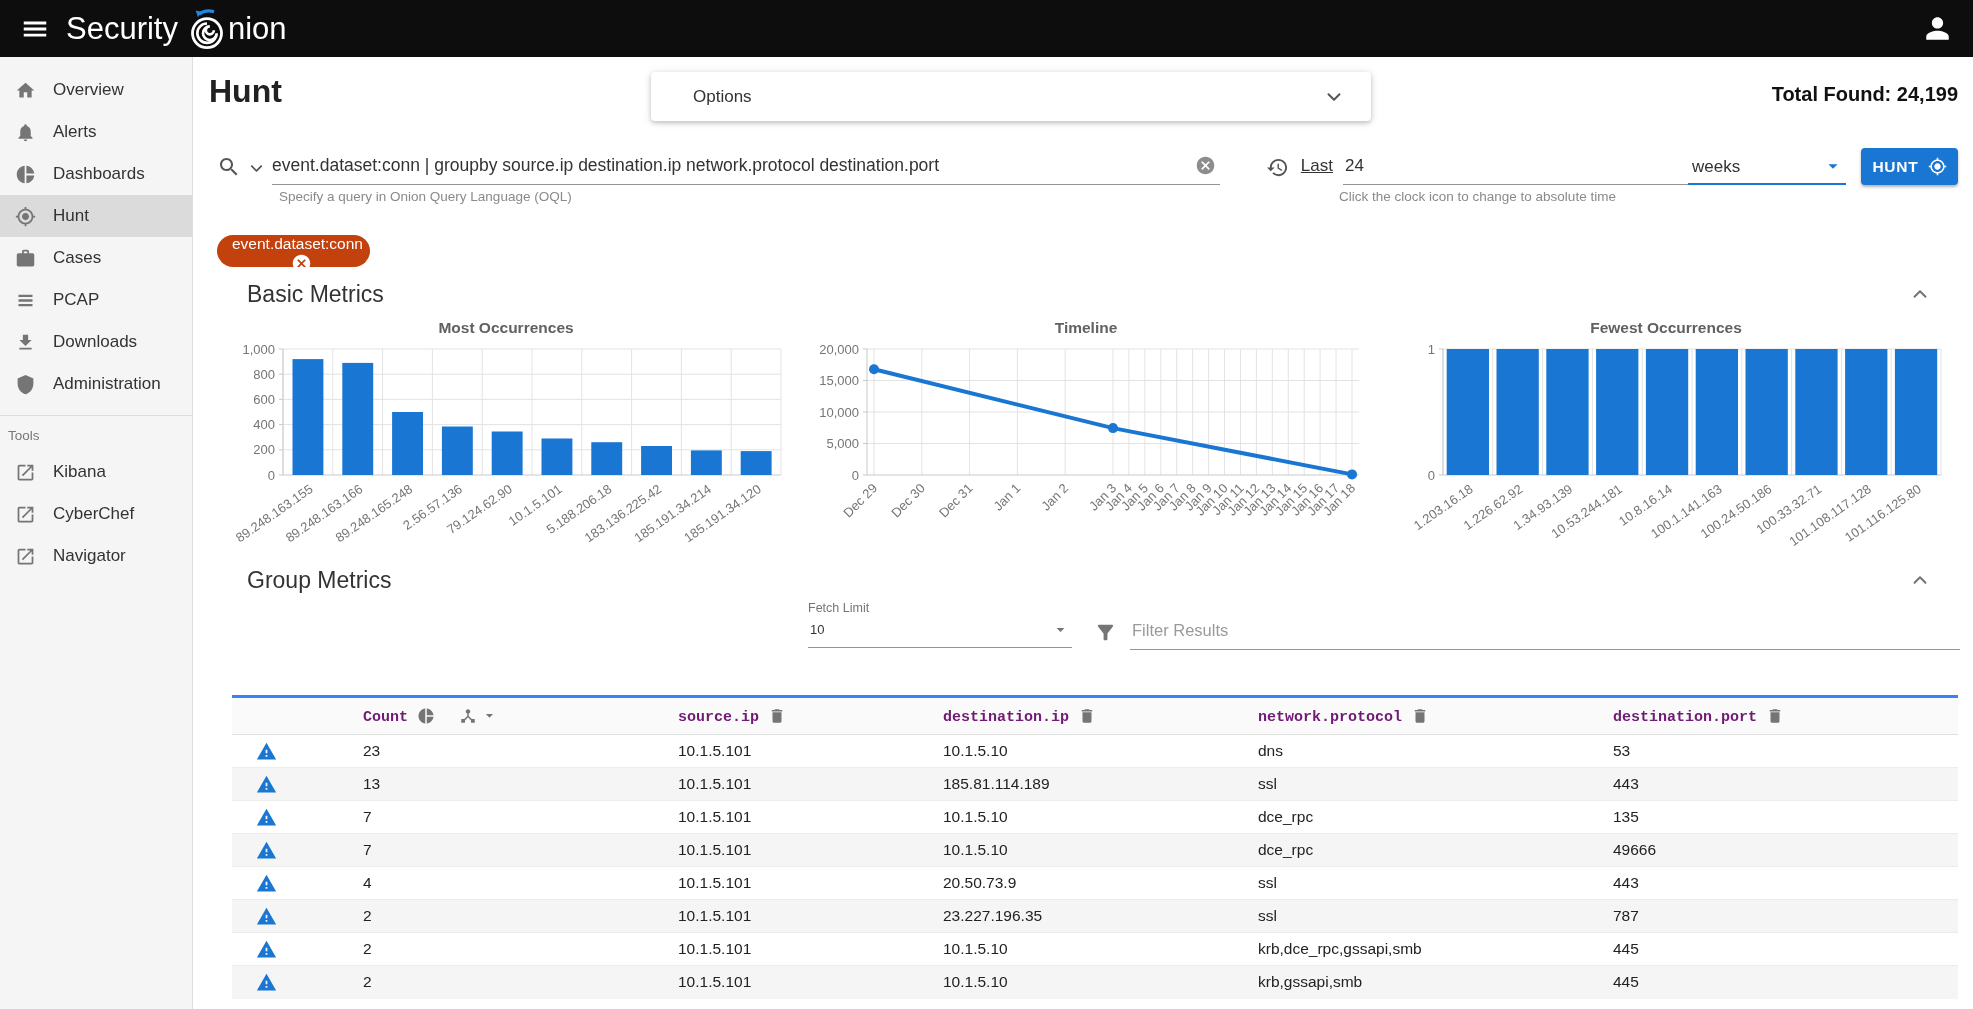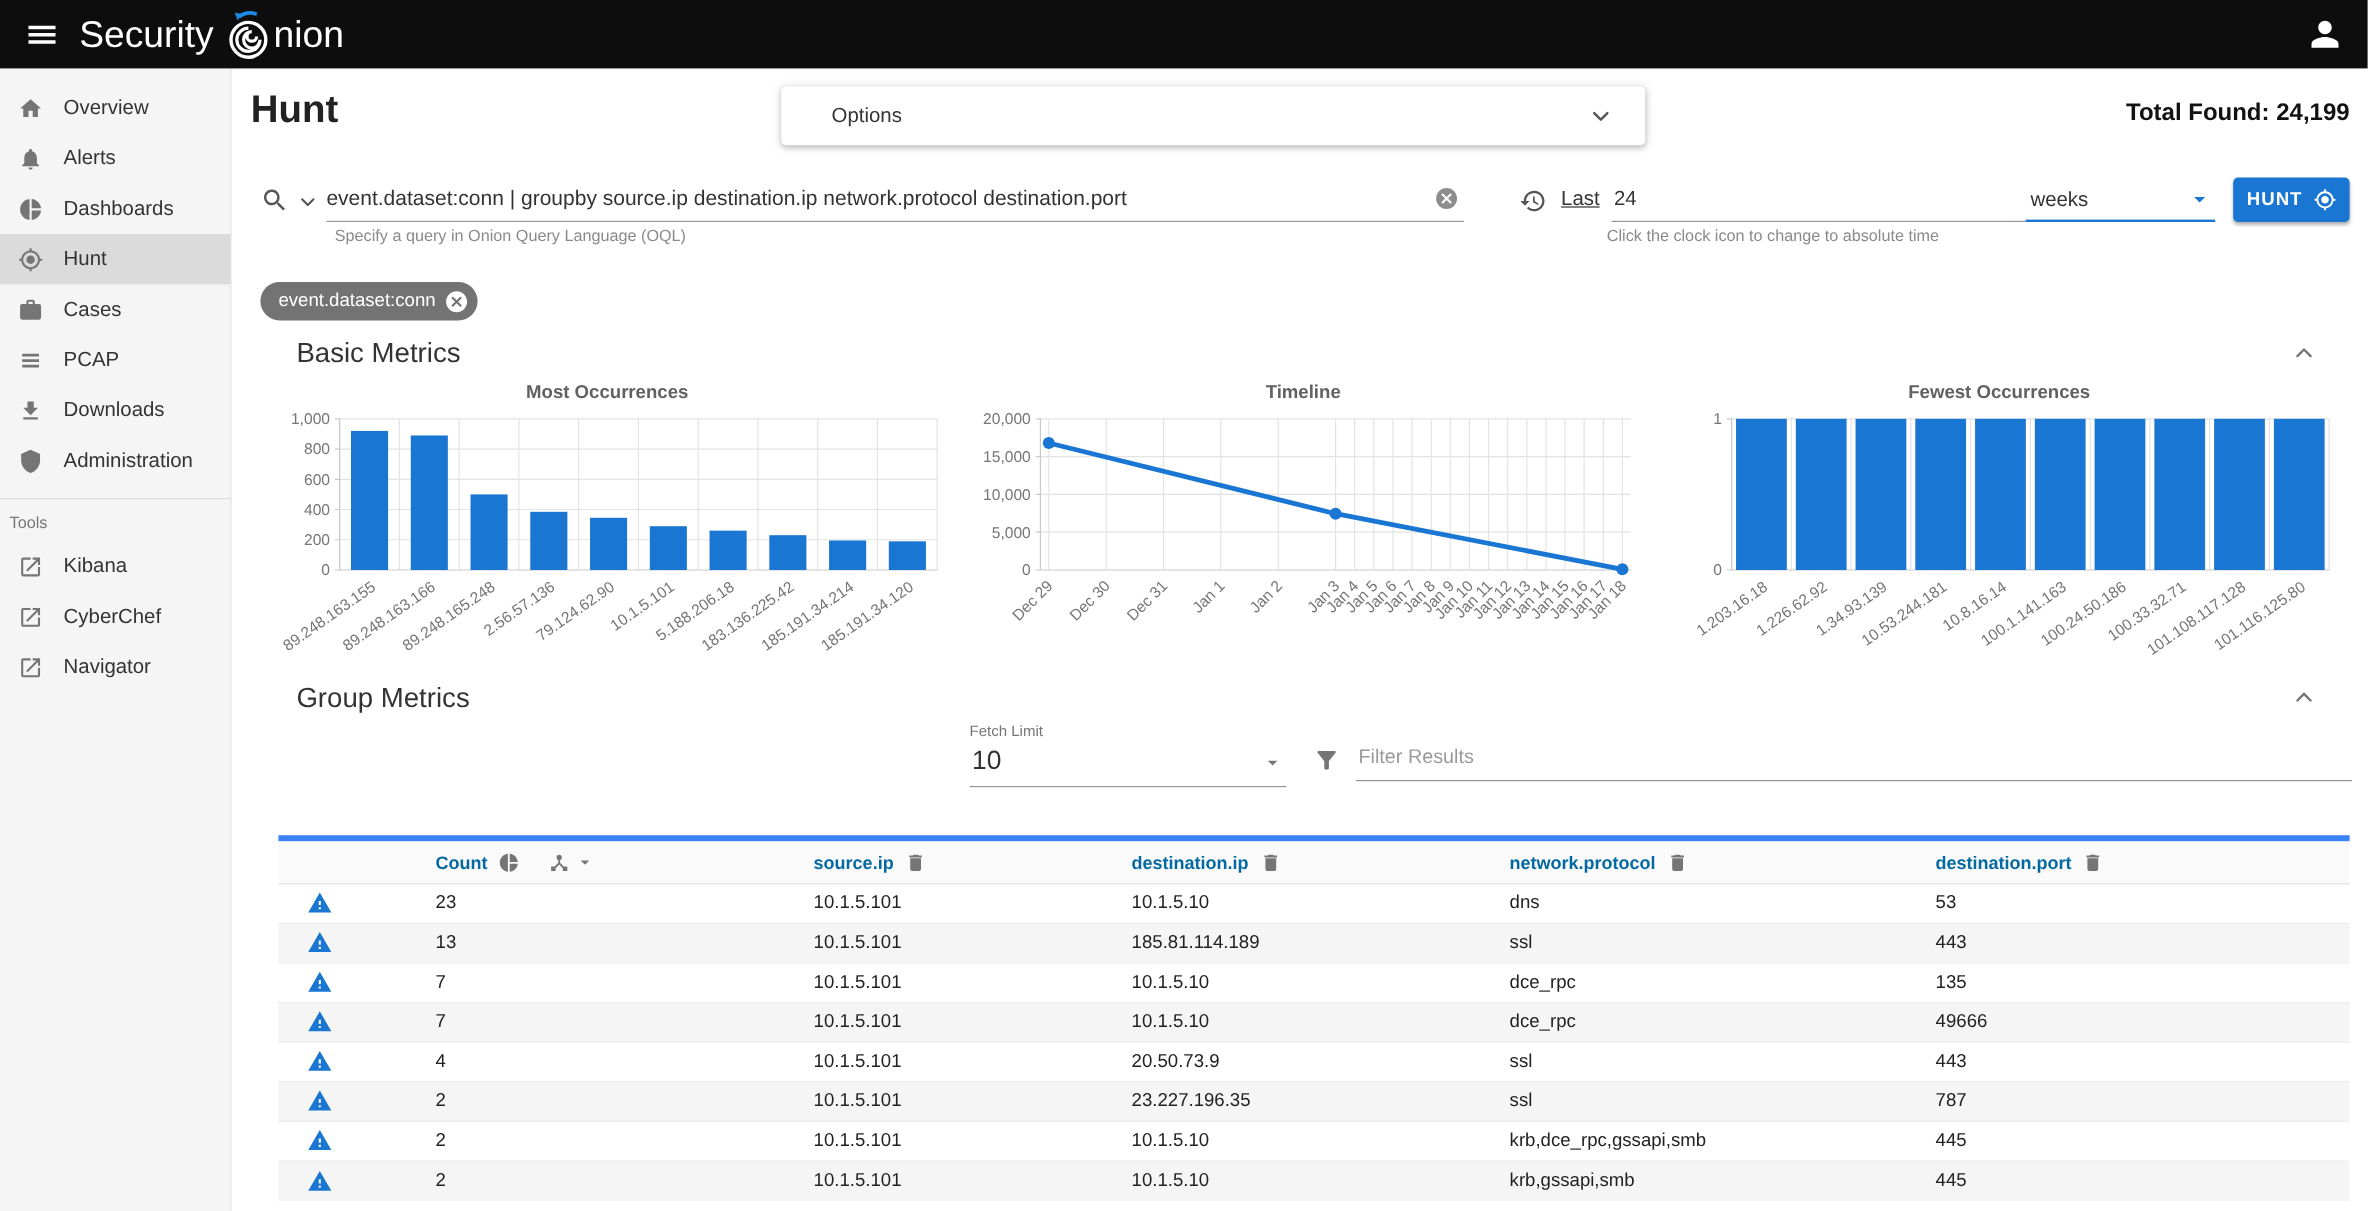--- a/index.html
+++ b/index.html
@@ -62,53 +62,53 @@
               font-family:"Liberation Sans",sans-serif; box-shadow:0 2px 3px rgba(0,0,0,.3); }
   .hunt-btn .icon { font-size:19px; }
 
   .hints-row { position:relative; height:22px; margin-top:4px; }
   .hint { position:absolute; font-size:13.5px; color:#8a8a8a; }
   .q-hint { left:86px; }
   .t-hint { left:1146px; }
 
   
   .chips-row { padding:24px 0 0 24px; height:58px; }
-  .chip { display:inline-flex; align-items:center; height:32px; border-radius:16px; background:#737373;
-          color:#fff; padding:0 7px 0 15px; font-size:15.5px; cursor:pointer; }
+  .chip { display:inline-flex; align-items:center; height:32px; border-radius:16px; background:#c2410c;
+          color:#fff; padding:0 7px 0 15px; font-size:15.5px; cursor:pointer;flex-direction:column; }
   .chip-x { font-size:21px; margin-left:7px; color:#fff; cursor:pointer; line-height:0; }
 
   
   .section-header { position:relative; padding:12px 0 0 30px; height:44px; }
   .section-header h2 { font-size:23px; font-weight:400; color:#333;margin-left:24px; }
   .collapse { position:absolute; right:42px; top:14px; font-size:22px; color:#757575; cursor:pointer; line-height:0; }
 
   
   .charts-row { display:flex; gap:14px; padding:6px 24px 0 30px; }
   .chart { width:566px; }
   .chart-title { text-align:center; font-size:15.5px; font-weight:700; color:#616161; margin-bottom:2px; }
   .tick { fill:#757575; font-size:13px; font-family:"Liberation Sans",sans-serif; }
 
   
   .gm-controls { position:relative; height:76px; }
   .fetch-limit { position:absolute; left:615px; top:2px; width:264px; cursor:pointer; }
   .fetch-limit label { display:block; font-size:12.5px; color:#757575; margin-bottom:5px; cursor:pointer; }
   .fl-value { display:flex; justify-content:space-between; align-items:center;
-              border-bottom:1px solid #949494; padding:0 2px 8px 2px; font-size:22px; color:#333; }
+              border-bottom:1px solid #949494; padding:0 2px 8px 2px; font-size:13px; color:#333; }
   .fl-value .icon { font-size:19px; color:#757575; }
   .filter-box { position:absolute; left:901px; top:22px; right:13px; display:flex; gap:13px; }
   .filter-box .f-ico { font-size:23px; color:#757575; margin-bottom:5px; line-height:0; }
   .filter-box input { flex:1; border:0; border-bottom:1px solid #949494; outline:none; font-size:16.5px;
                       color:#333; font-family:"Liberation Sans",sans-serif; padding:0 0 9px 2px; background:transparent; }
   .filter-box input::placeholder { color:#9a9a9a; }
 
   
   .results-table { margin:20px 15px 0 39px; width:calc(100% - 54px); border-collapse:collapse; table-layout:fixed; }
-  .results-table th { text-align:left; font-size:15px; color:#0369a1; height:38px;
-                      border-top:5px solid #3b82f6; border-bottom:1px solid #e0e0e0;
-                      background:#fafafa; padding-left:18px; cursor:pointer; white-space:nowrap; }
+  .results-table th { text-align:left; font-size:15px; color:#701a75; height:38px;
+                      border-top:3px solid #3b82f6; border-bottom:1px solid #e0e0e0;
+                      background:#fafafa; padding-left:18px; cursor:pointer; white-space:nowrap;font-family:Liberation Mono, monospace; }
   .results-table td { height:33px; font-size:15.5px; color:#222; padding-left:18px; white-space:nowrap; overflow:hidden; }
   .results-table tbody tr:nth-child(even) { background:#f5f5f5; }
   .results-table tbody tr + tr { border-top:1px solid #ececec; }
   .icon-col { padding-left:24px !important; }
   .warn-ico { font-size:21px; color:#1976d2; cursor:pointer; line-height:0; }
   .th-icon { font-size:18px; color:#757575; margin-left:9px; cursor:pointer; line-height:0; }
   .th-icon.flow-gap { margin-left:24px; }
   .th-icon.th-caret { font-size:17px; margin-left:4px; }
 </style>
 </head>

